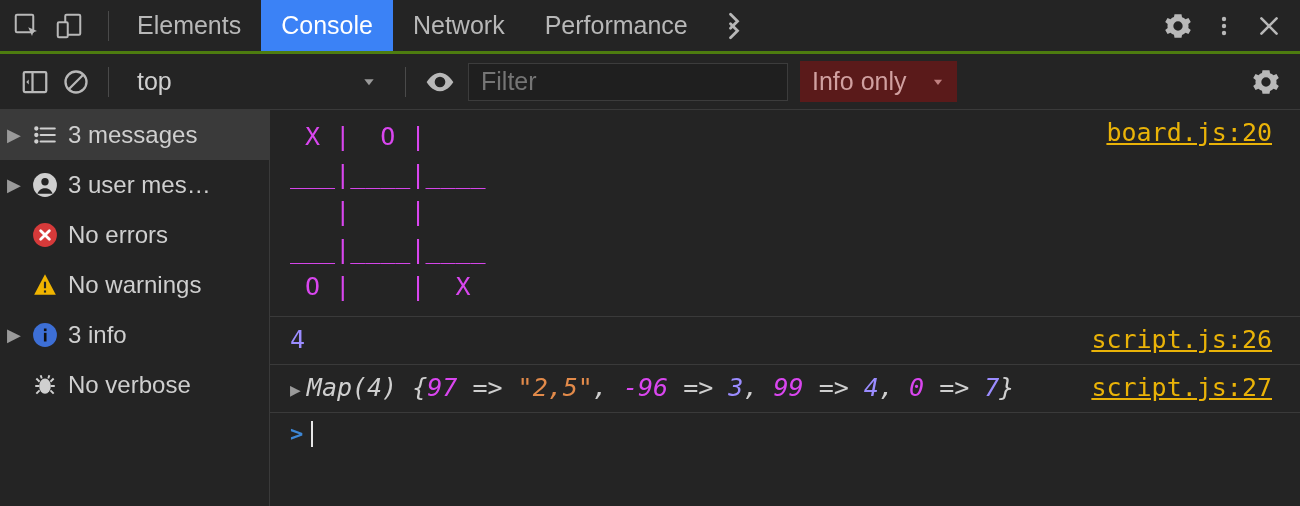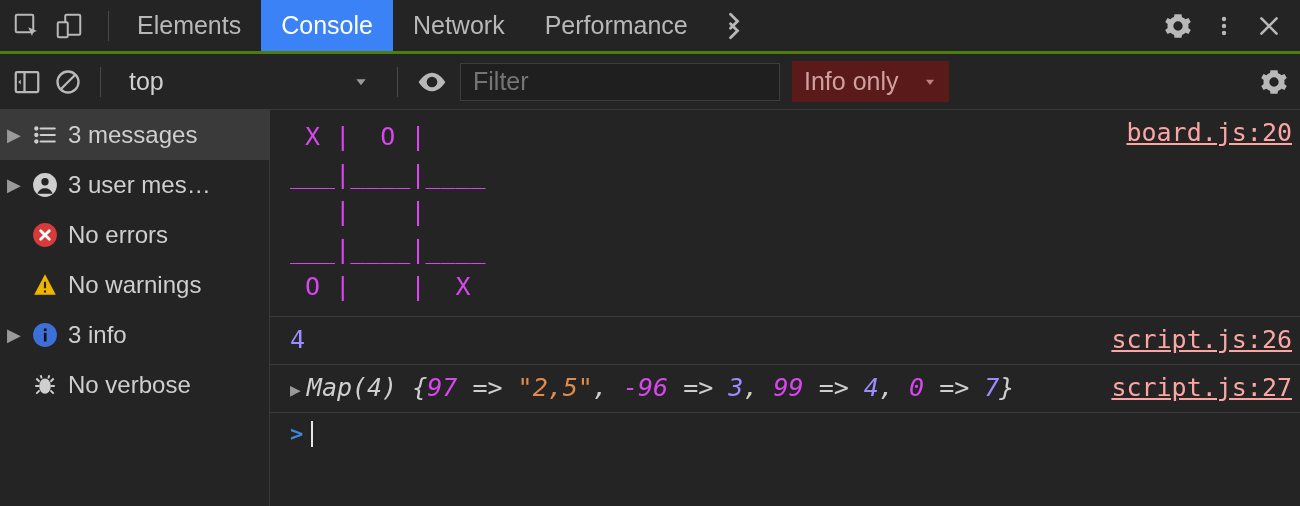--- a/index.html
+++ b/index.html
@@ -32,21 +32,21 @@
 }
 .tab.active { background: #3b82f6; color: #fff; }
 .top-tabs .right-icons { margin-left: auto; display: flex; align-items: center; gap: 20px; padding-right: 14px; }
 .icon { display: inline-flex; align-items: center; justify-content: center; }
 
 .toolbar {
   display: flex;
   align-items: center;
   height: 56px;
   border-bottom: 1px solid #3a3a3a;
-  padding: 0 12px;
+  padding: 0 20px;
   gap: 12px;
   justify-content: center;
 }
 .toolbar .sep { width: 1px; height: 30px; background: #4a4a4a; margin: 0 6px; }
 .context-select {
   display: flex; align-items: center; gap: 8px;
   width: 260px; justify-content: space-between;
   padding: 0 10px; color: #cfcfcf; font-size: 25px;
 }
 .filter-input {
@@ -82,22 +82,22 @@
 .sidebar .arrow { width: 16px; color: #9a9a9a; font-size: 18px; display:inline-block; text-align:center;}
 .sidebar .row .flex-text { overflow:hidden; text-overflow:ellipsis; }
 
 .console-area { flex: 1; font-family: Menlo, Consolas, monospace; font-size: 25px; overflow: hidden; }
 .msg {
   border-bottom: 1px solid #3a3a3a;
   padding: 8px 20px 10px 20px;
   position: relative;
 }
 .msg .src {
-  position: absolute; right: 8px; top: 8px;
-  color: #fca5a5; text-decoration: underline;
+  position: absolute; right: 28px; top: 8px;
+  color: #eab308; text-decoration: underline;
   font-family: Menlo, Consolas, monospace;
 }
 .board-line { color: #d946ef; white-space: pre; line-height: 1.5; }
 .val-num { color: #9b8cff; }
 .val-str { color: #e28a4a; }
 .val-key { color: #d946ef; }
 .map-expand { color: #9a9a9a; margin-right: 6px; font-size: 18px;}
 .map-text { font-style: italic; color: #cfcfcf; }
 .prompt-row { padding: 8px 20px; display:flex; align-items:center; gap:8px;}
 .prompt-caret { color: #3d87d6; font-weight: bold; font-size: 22px;}

